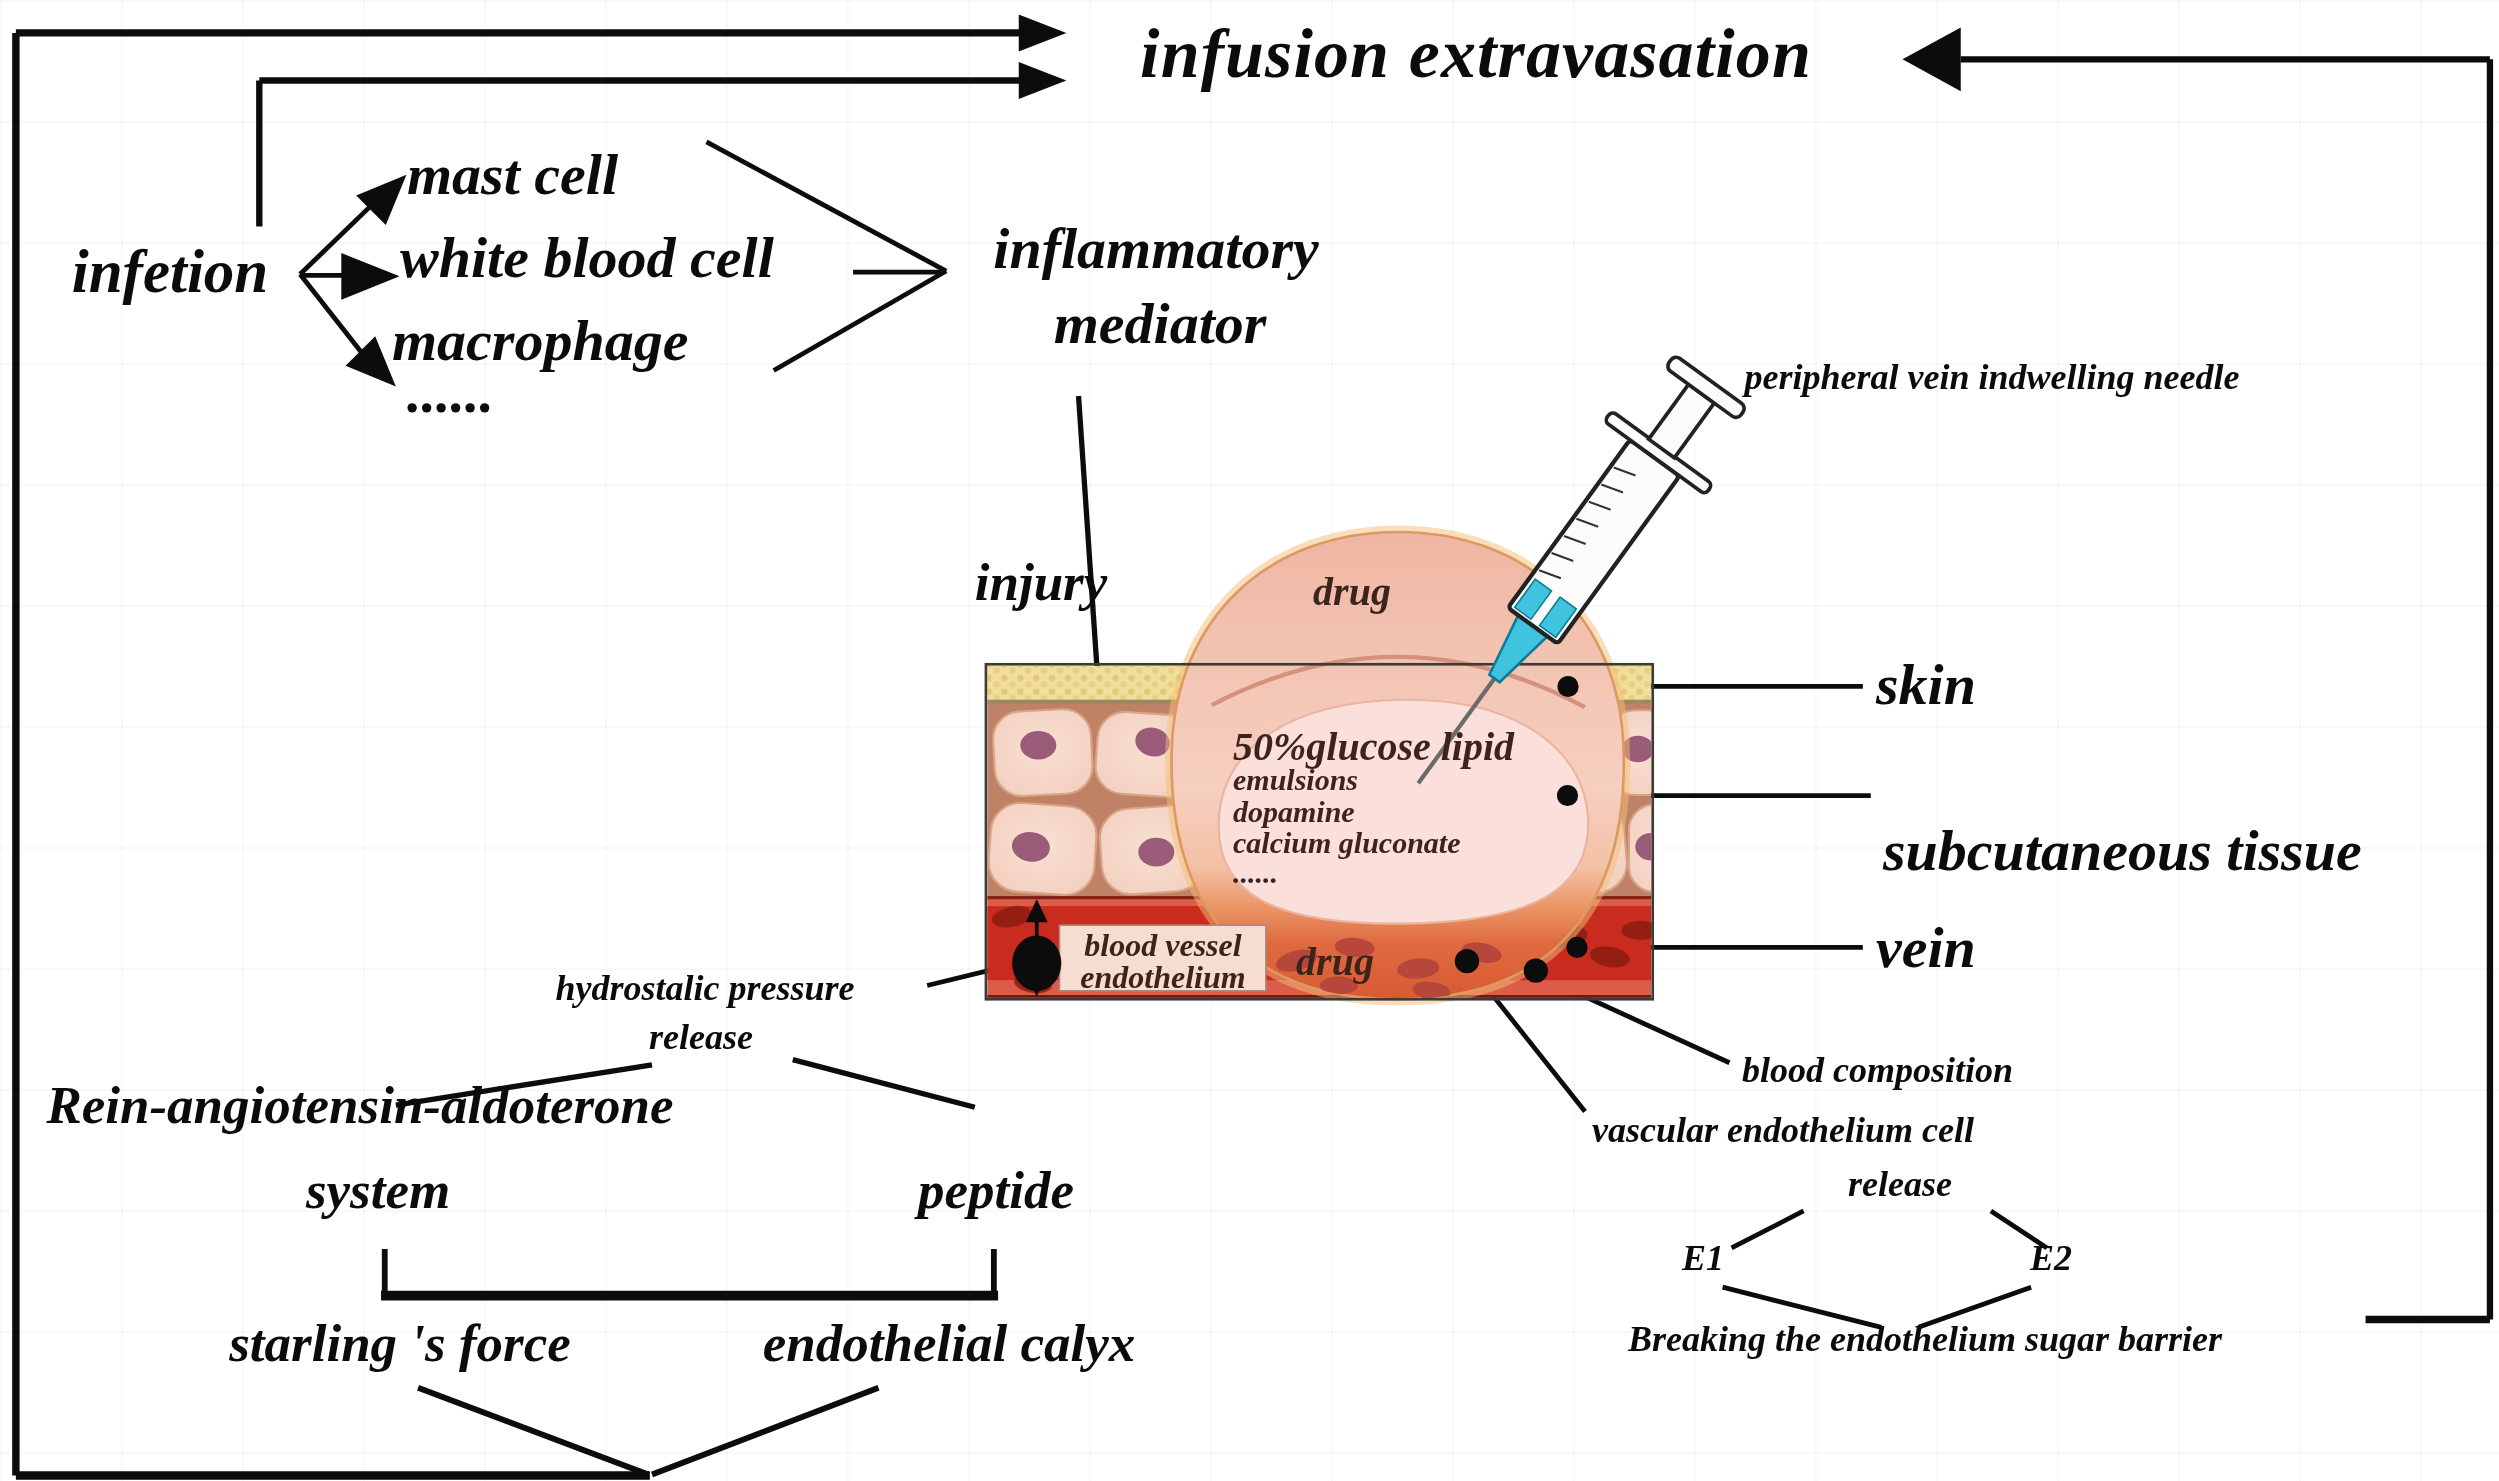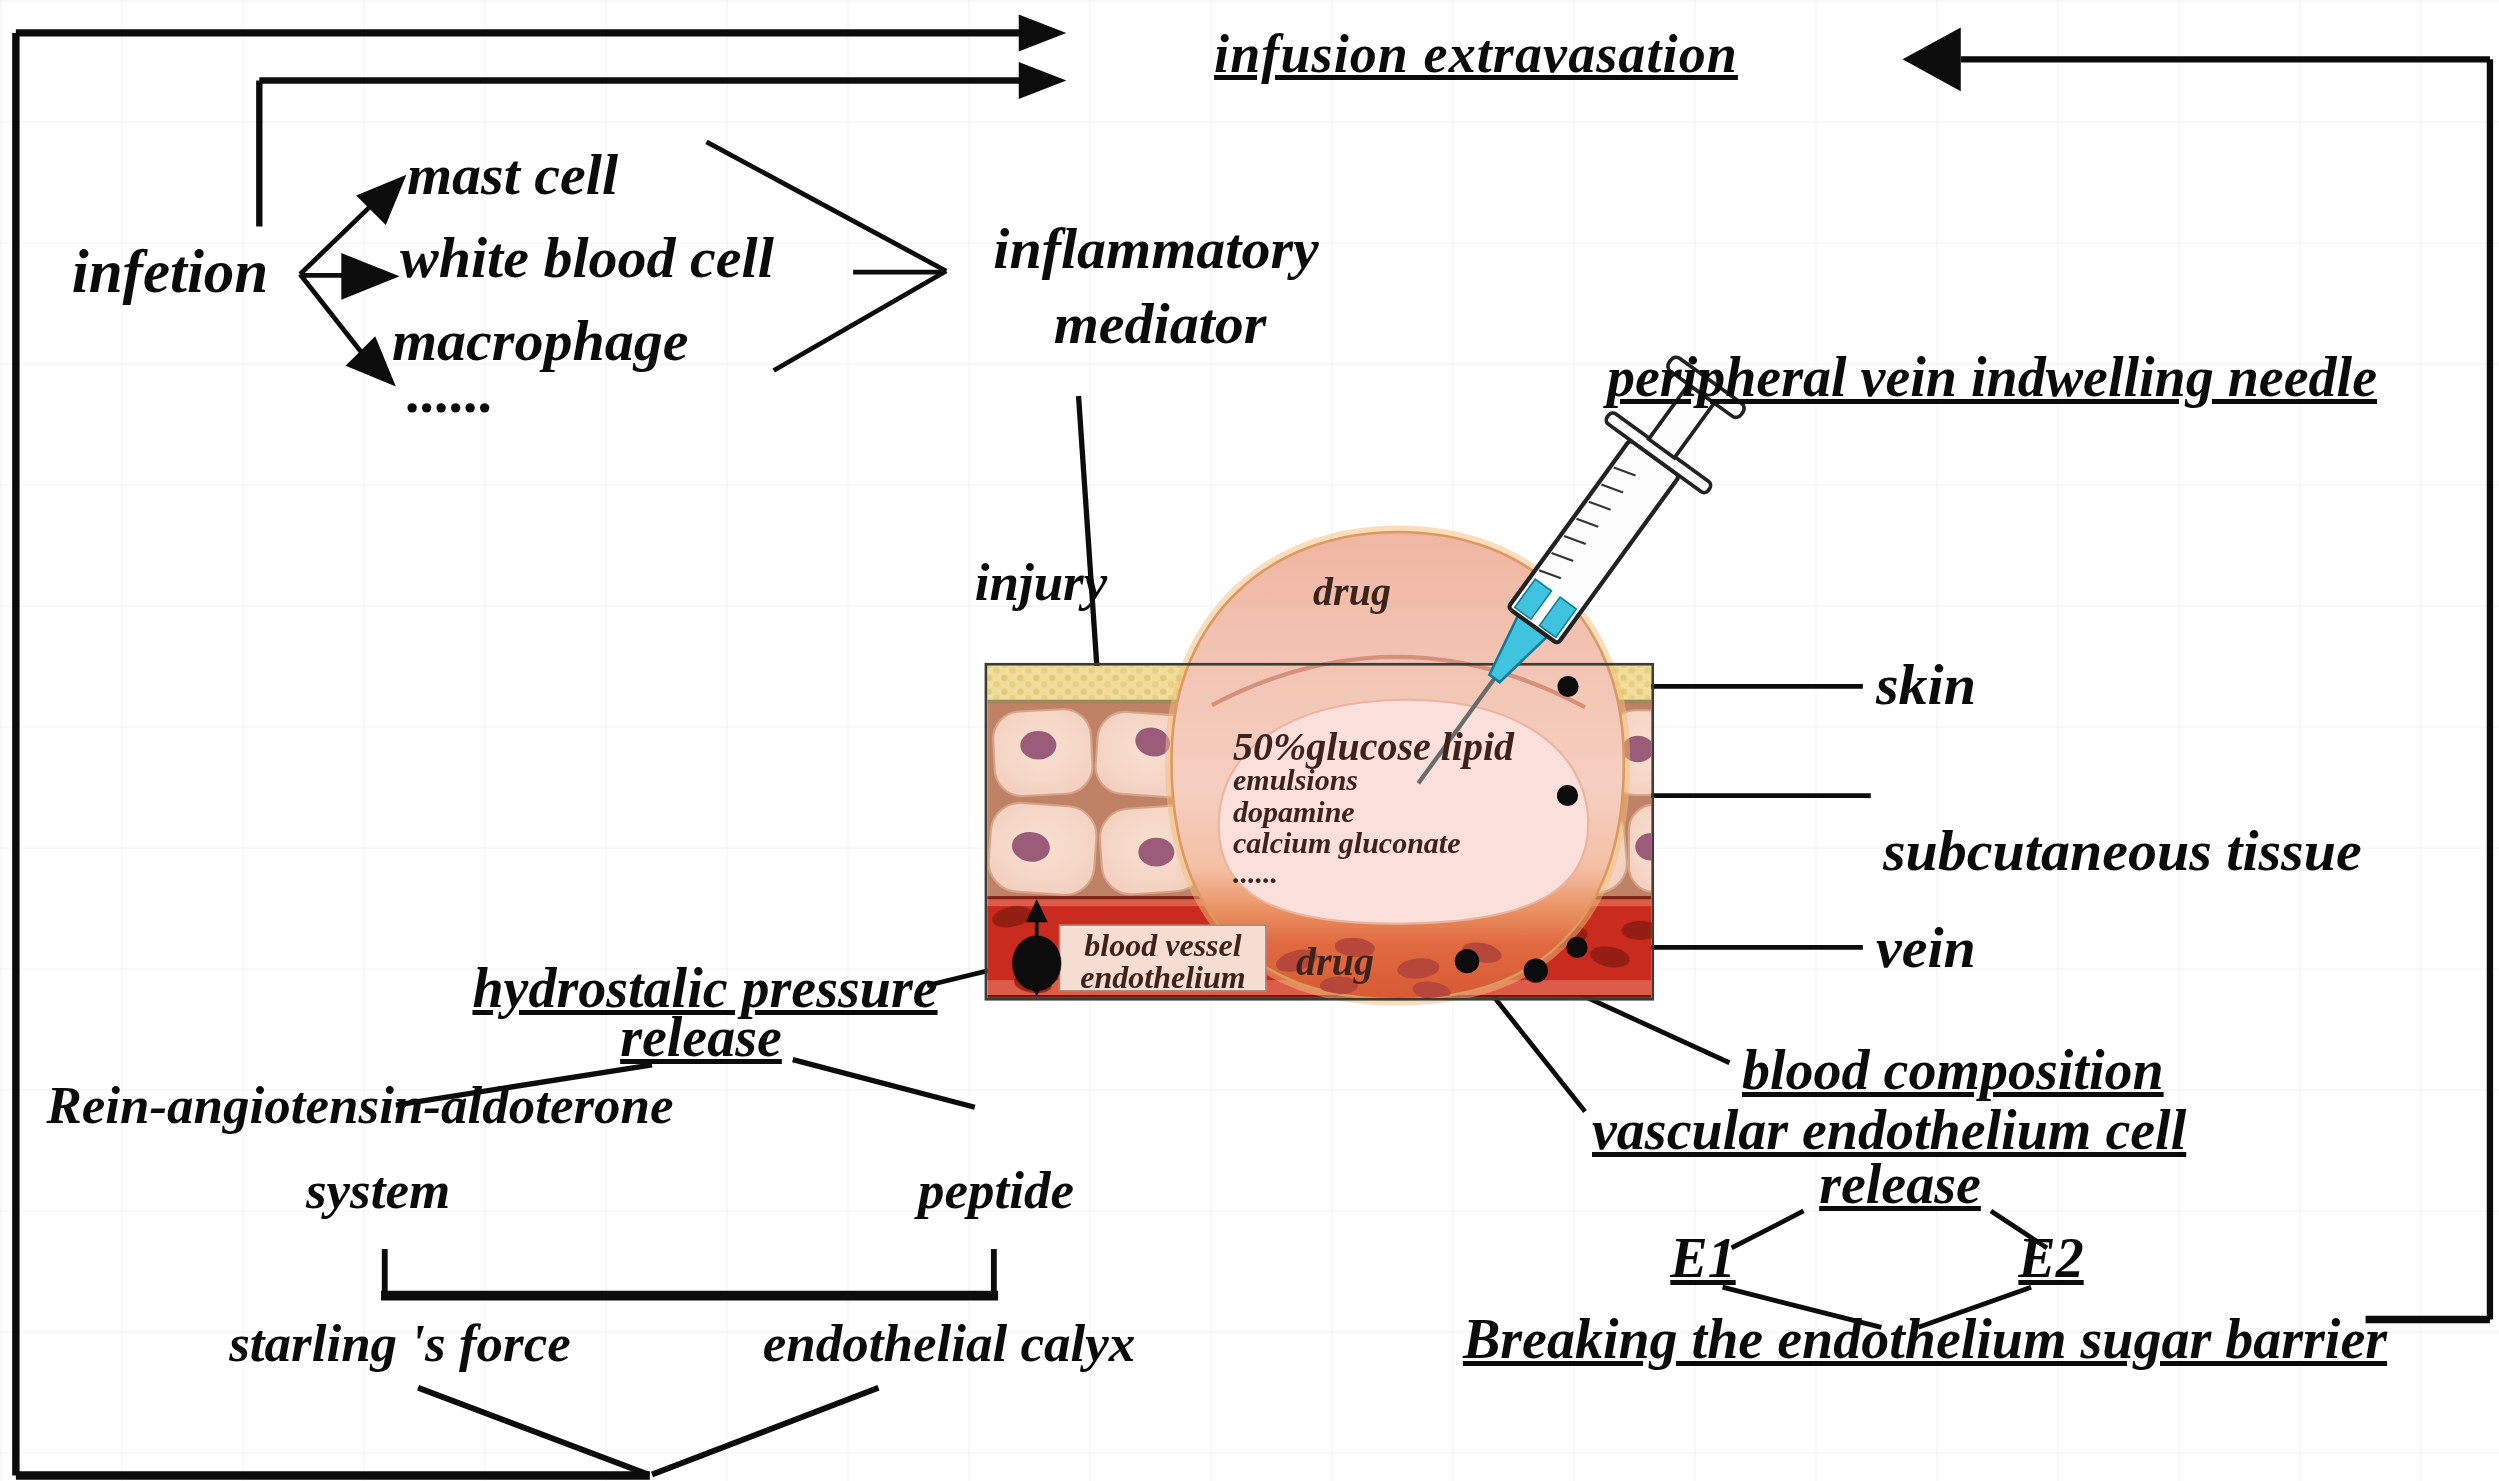--- a/index.html
+++ b/index.html
@@ -8,24 +8,24 @@
     background-image:
       linear-gradient(to right, rgba(120,120,120,0.045) 1.6px, transparent 1.6px),
       linear-gradient(to bottom, rgba(120,120,120,0.045) 1.6px, transparent 1.6px);
     background-size:121px 121px;
     font-family:"Liberation Serif","DejaVu Serif",serif;
     color:#0b0b0b;
   }
   svg.layer{position:absolute;left:0;top:0;width:2500px;height:1482px;}
   .t{position:absolute;transform:translate(-50%,-50%);font-style:italic;font-weight:700;white-space:nowrap;line-height:1;}
   .tl{position:absolute;transform:translate(0,-50%);font-style:italic;font-weight:700;white-space:nowrap;line-height:1;}
-  .fs155{font-size:54px;letter-spacing:1.1px;text-decoration:underline;}
+  .fs155{font-size:70px;letter-spacing:1.1px;}
   .fs115{font-size:61px;}
   .fs110{font-size:58px;}
-  .fs105{font-size:56px;text-decoration:underline;}
+  .fs105{font-size:36px;}
   .fs100{font-size:53px;}
   .fs60{font-size:32px;}
   .fs56{font-size:40px;}
   .fs54{font-size:30px;}
   .dark{color:#3c241c;}
   .textlayer{position:absolute;left:0;top:0;width:100%;height:100%;z-index:3;}
   .gfx{z-index:1;}
   .gfx2{z-index:2;}
 </style>
 </head>

